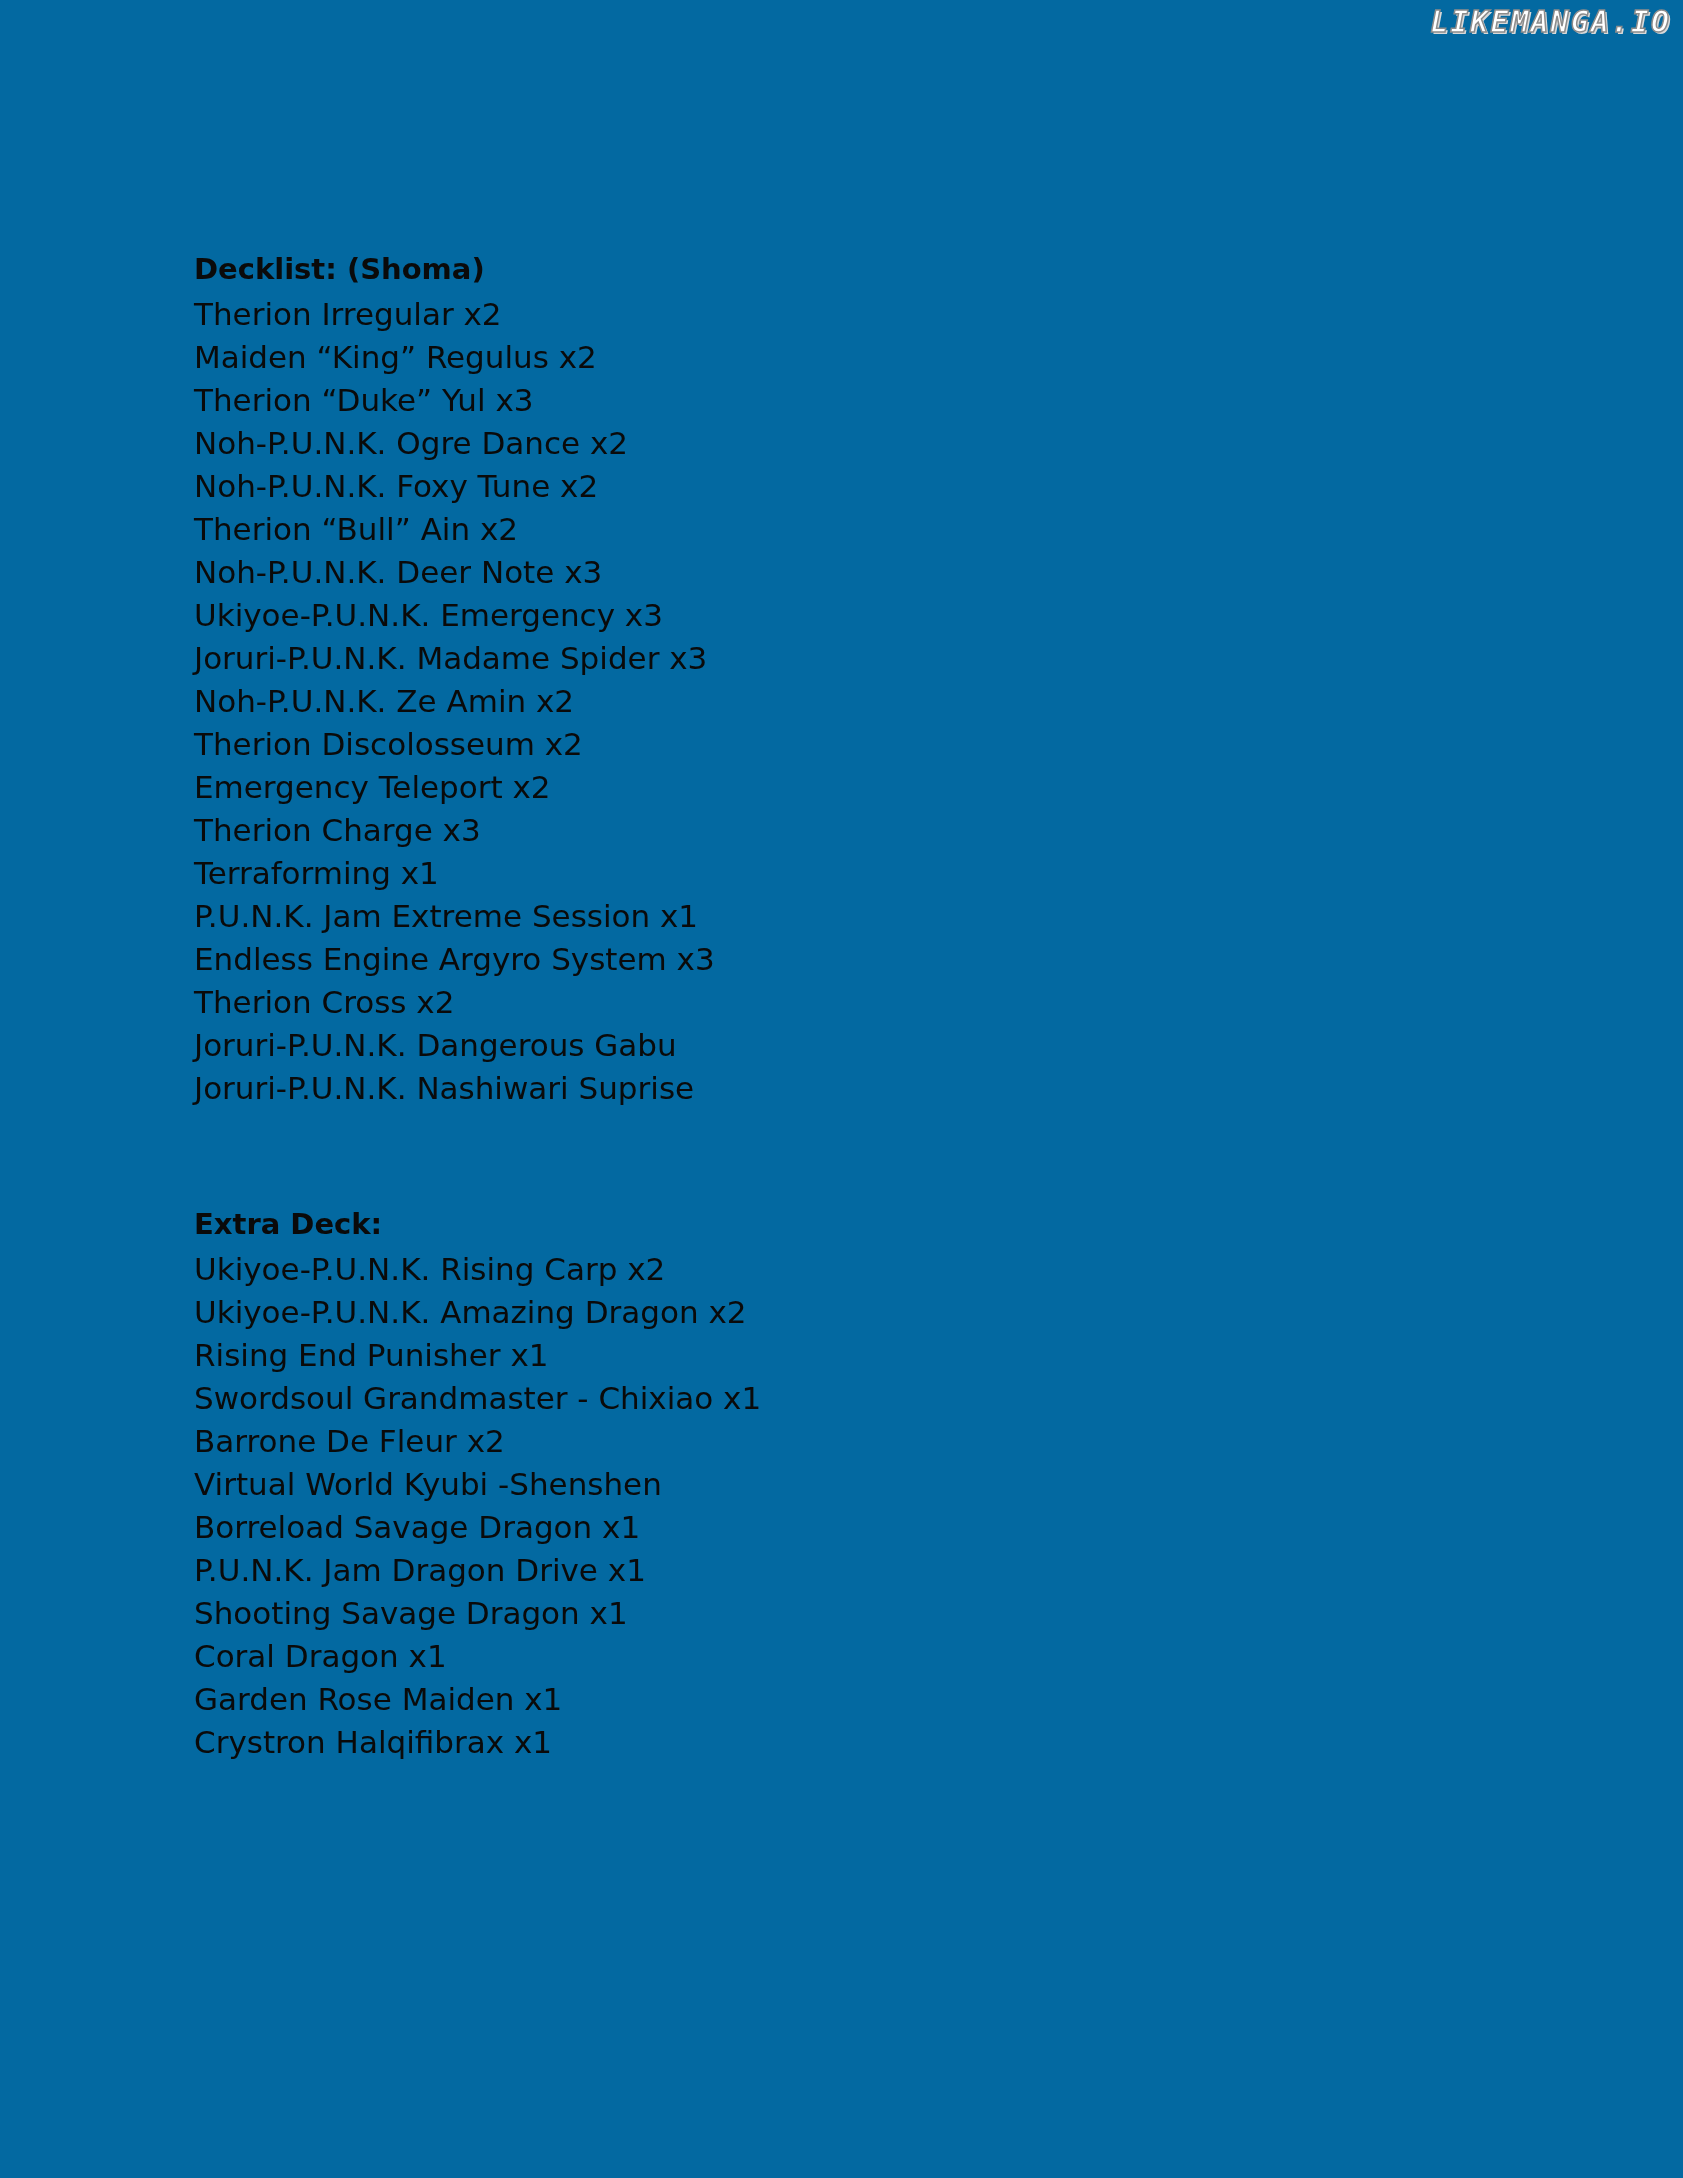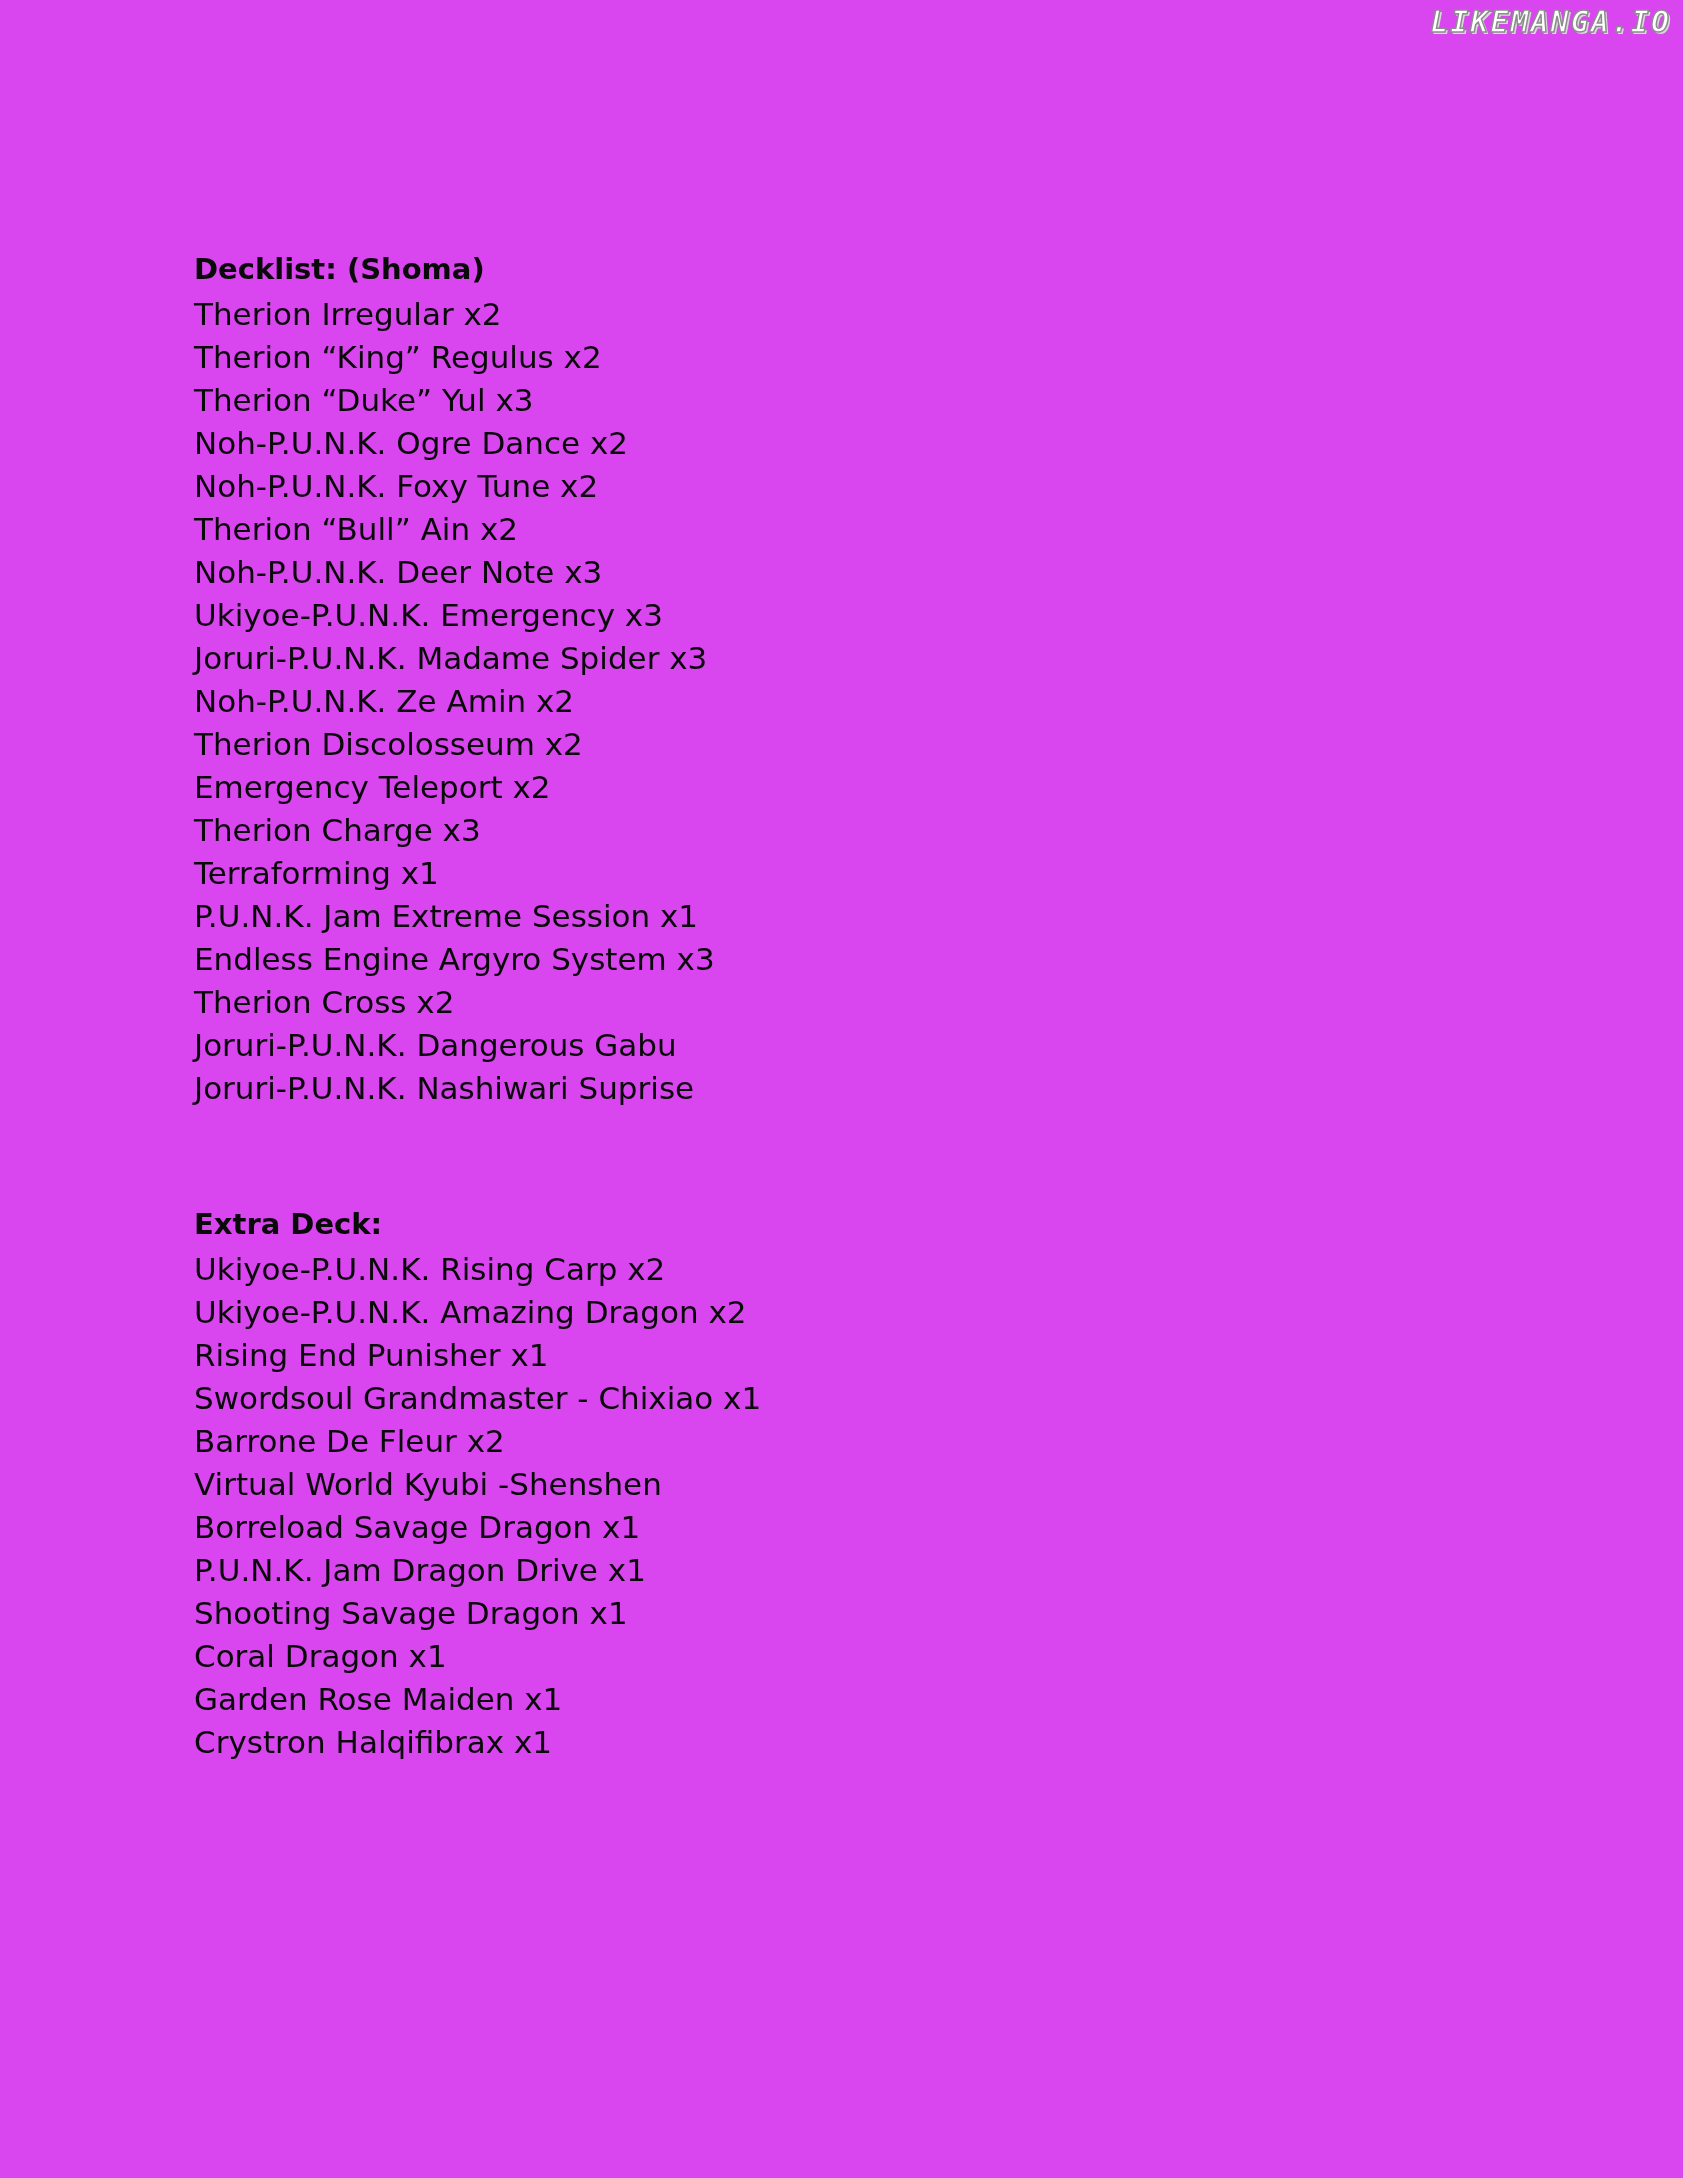--- a/index.html
+++ b/index.html
@@ -7,21 +7,21 @@
     width: 1683px;
     height: 2178px;
     background: #ffffff;
     overflow: hidden;
     font-family: "DejaVu Sans", sans-serif;
   }
   .page {
     position: relative;
     width: 1683px;
     height: 2178px;
-    background: #d946ef;
+    background: #0369a1;
   }
   .watermark {
     position: absolute;
     top: 4px;
     right: 12px;
     font-family: "DejaVu Sans Mono", monospace;
     font-style: italic;
     font-weight: bold;
     font-size: 30px;
     letter-spacing: 2px;
@@ -59,21 +59,21 @@
 <div class="page">
 
   <div class="watermark">LIKEMANGA.IO</div>
 
   <div class="content">
 
     <div class="deck-title">Decklist: (Shoma)</div>
 
     <div>
         <div class="deck-line">Therion Irregular x2</div>
-        <div class="deck-line">Therion “King” Regulus x2</div>
+        <div class="deck-line">Maiden “King” Regulus x2</div>
         <div class="deck-line">Therion “Duke” Yul x3</div>
         <div class="deck-line">Noh-P.U.N.K. Ogre Dance x2</div>
         <div class="deck-line">Noh-P.U.N.K. Foxy Tune x2</div>
         <div class="deck-line">Therion “Bull” Ain x2</div>
         <div class="deck-line">Noh-P.U.N.K. Deer Note x3</div>
         <div class="deck-line">Ukiyoe-P.U.N.K. Emergency x3</div>
         <div class="deck-line">Joruri-P.U.N.K. Madame Spider x3</div>
         <div class="deck-line">Noh-P.U.N.K. Ze Amin x2</div>
         <div class="deck-line">Therion Discolosseum x2</div>
         <div class="deck-line">Emergency Teleport x2</div>

